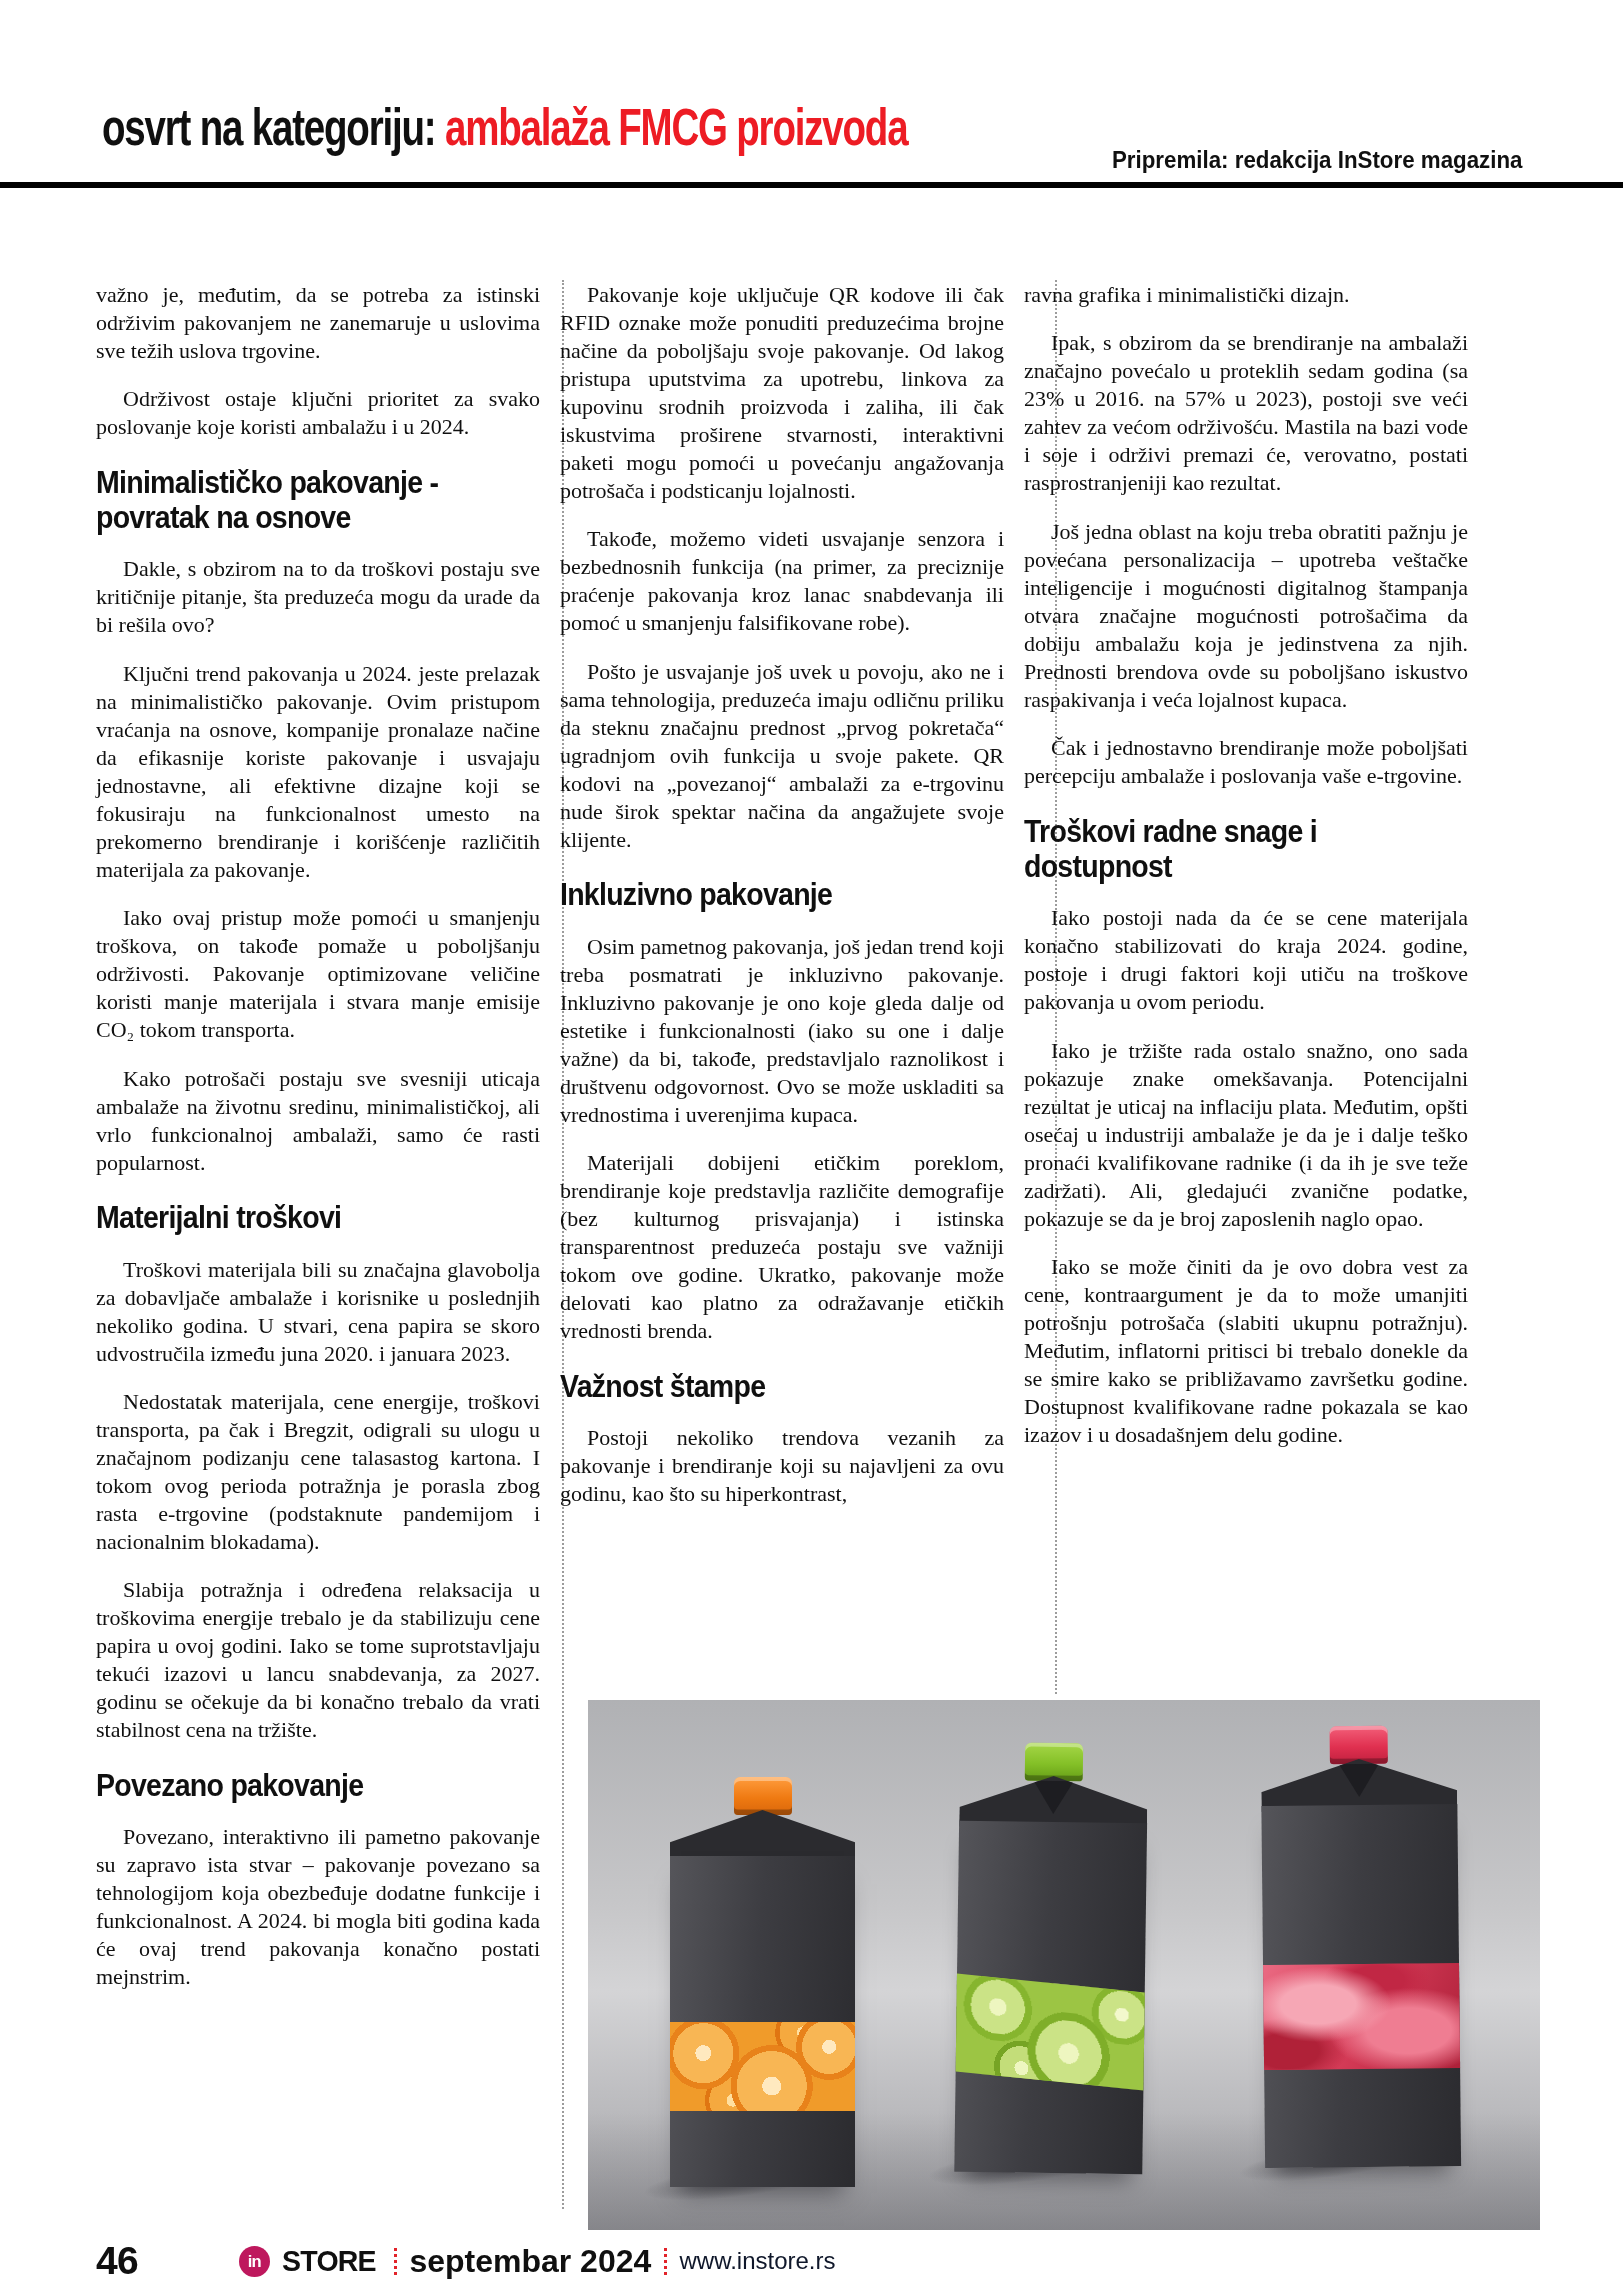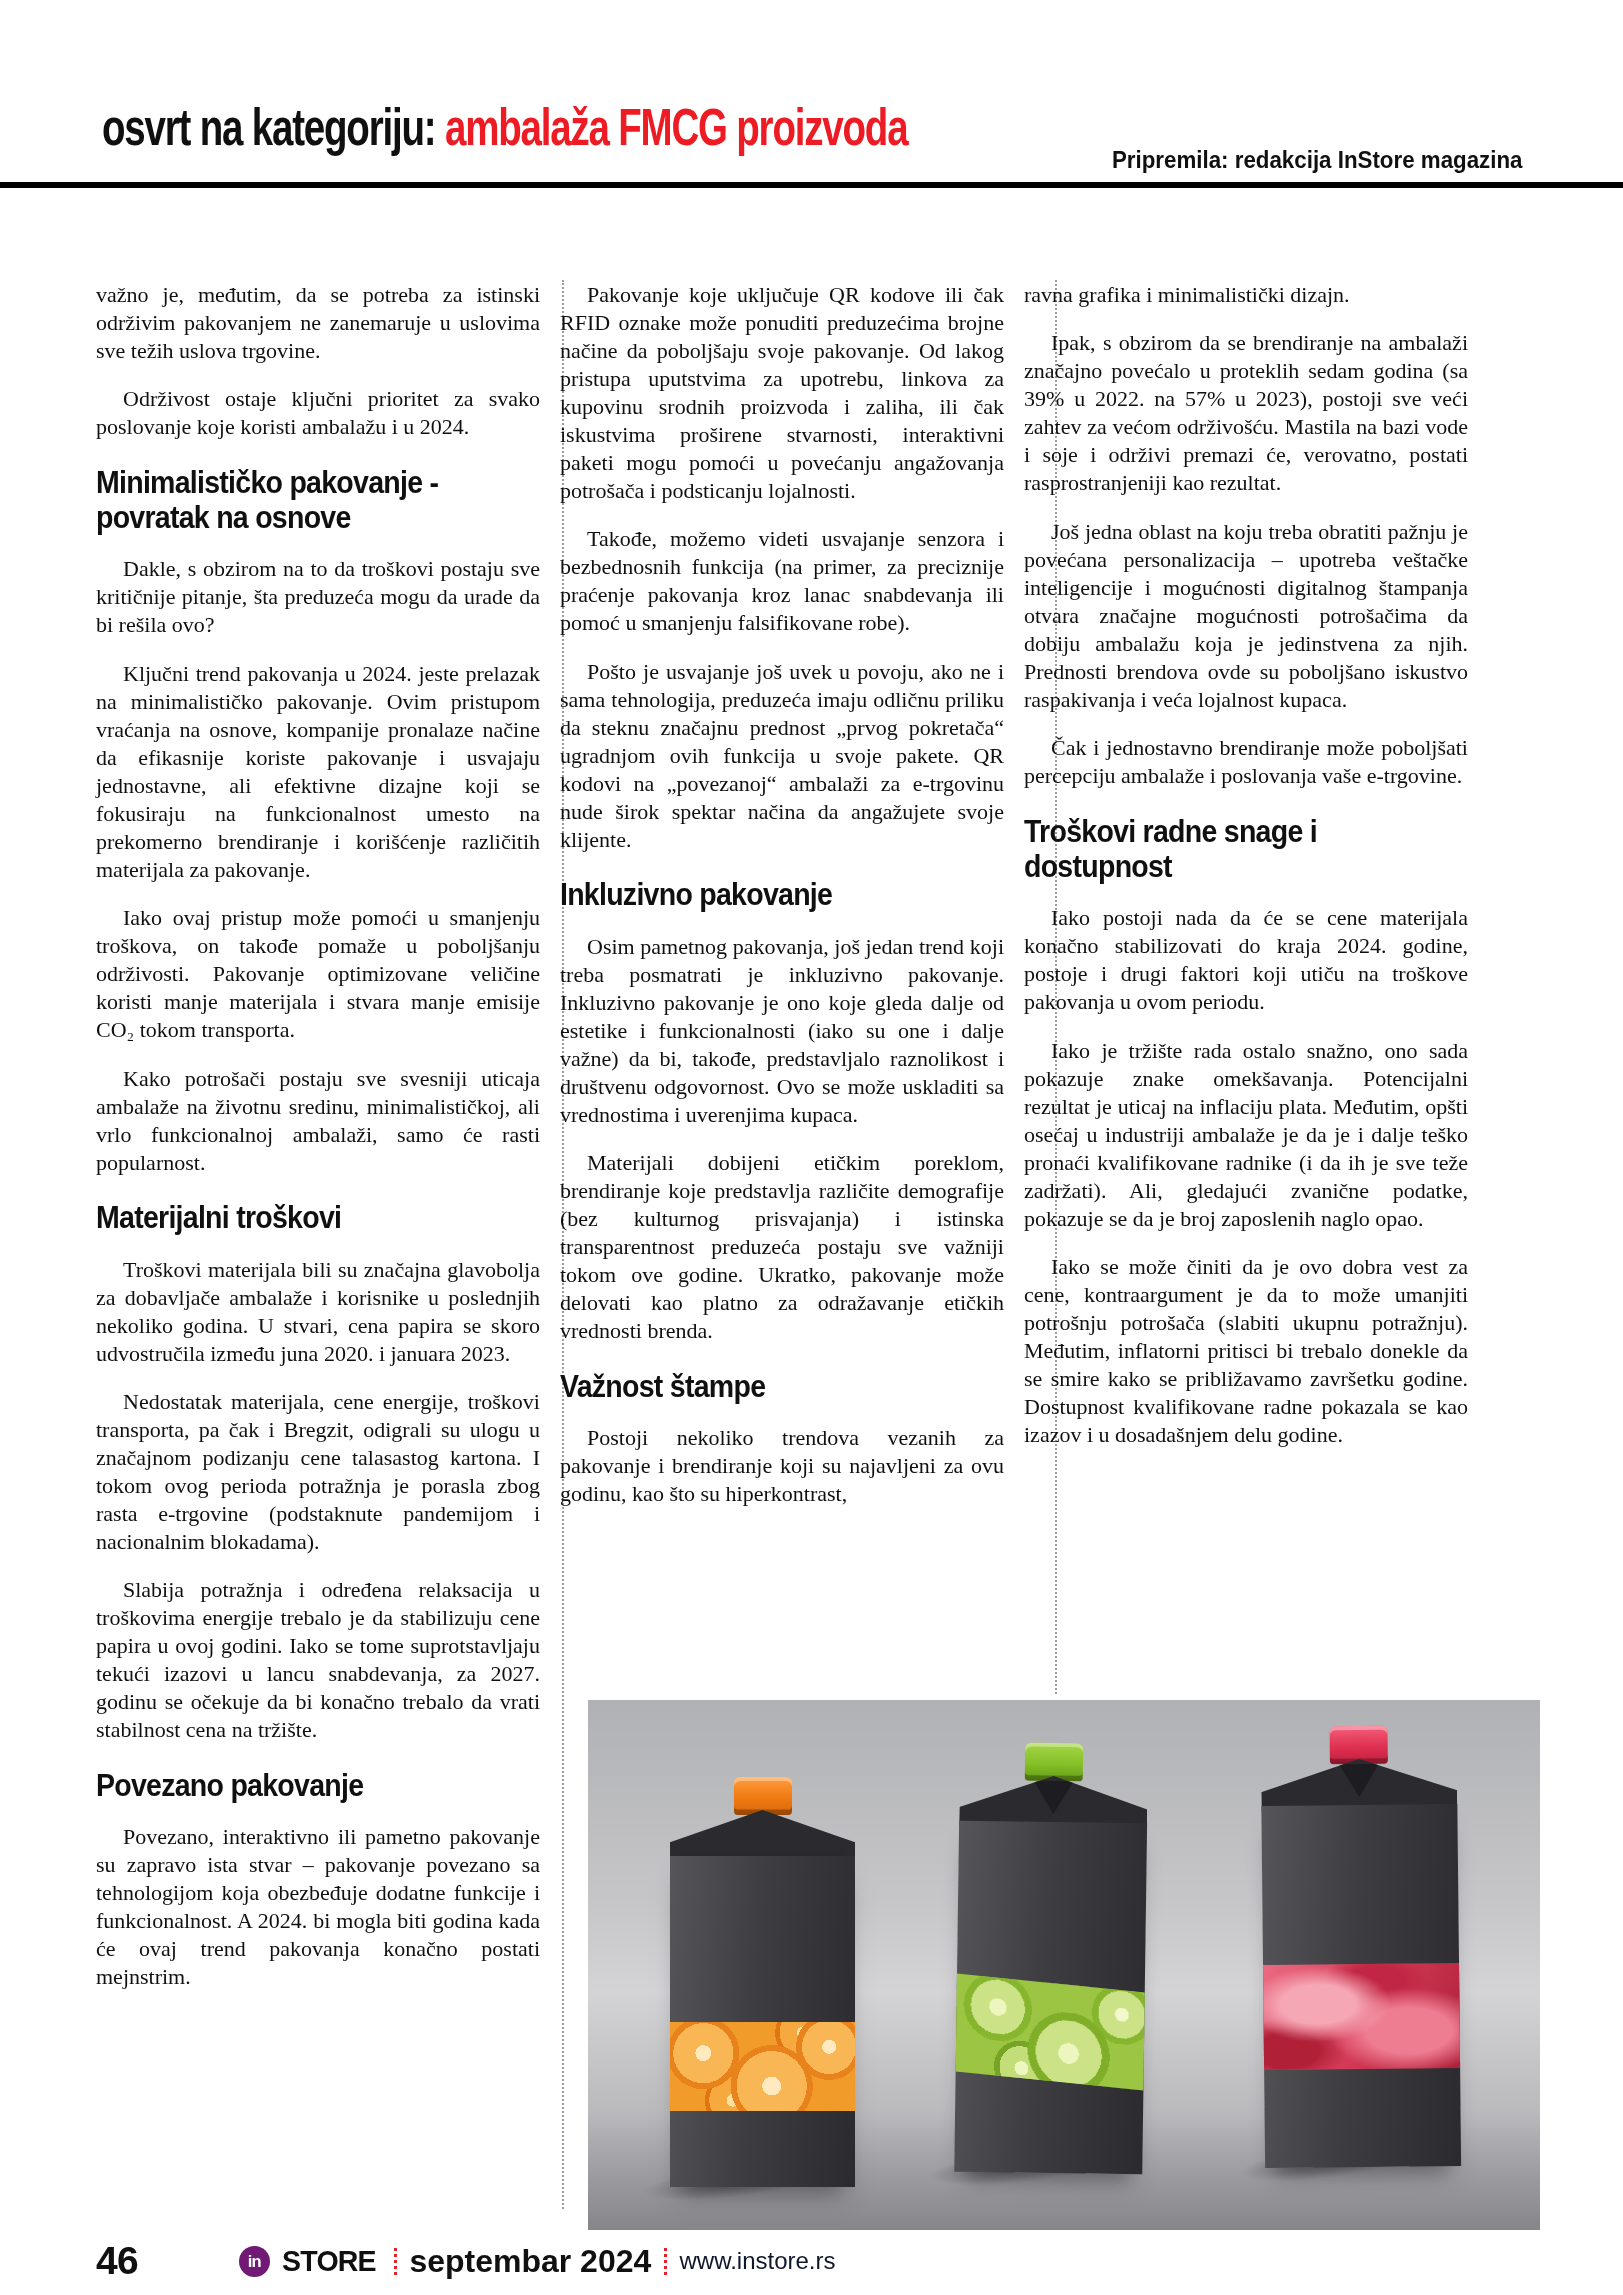--- a/index.html
+++ b/index.html
@@ -68,21 +68,21 @@
      linear-gradient(115deg,#ea6a82 0%,#d63c58 48%,#ad2039 100%);}
   .cshadow{position:absolute;bottom:-15.7px;left:-63px;width:259px;height:44px;
            background:radial-gradient(ellipse closest-side,rgba(30,30,36,.5),rgba(0,0,0,0) 72%);
            transform:rotate(-7deg);}
 
   
   .footer{position:absolute;left:96px;top:2243px;height:36px;display:flex;align-items:center;z-index:2;
           font-family:"Liberation Sans","DejaVu Sans",sans-serif;}
   .pageno{font-weight:700;font-size:39px;letter-spacing:-0.8px;}
   .fgroup{display:flex;align-items:center;gap:12.6px;margin-left:101px;}
-  .logo-circ{width:31px;height:31px;border-radius:50%;background:#701a75;color:#fff;display:flex;
+  .logo-circ{width:31px;height:31px;border-radius:50%;background:#be185d;color:#fff;display:flex;
              align-items:center;justify-content:center;font-weight:700;font-size:16.5px;letter-spacing:-0.8px;}
   .brand{font-weight:700;font-size:30px;letter-spacing:-0.8px;transform:scaleX(.95);transform-origin:left center;}
   .fsep{width:0;height:27px;border-left:3.1px dotted #e2232a;}
   .issue{font-weight:700;font-size:32px;}
   .site{font-weight:400;font-size:24px;color:#0f172a;}
 </style>
 </head>
 <body>
 
 <div class="page">
@@ -118,21 +118,21 @@
         <p class="para">Takođe, možemo videti usvajanje senzora i bezbednosnih funkcija (na primer, za preciznije praćenje pakovanja kroz lanac snabdevanja ili pomoć u smanjenju falsifikovane robe).</p>
         <p class="para">Pošto je usvajanje još uvek u povoju, ako ne i sama tehnologija, preduzeća imaju odličnu priliku da steknu značajnu prednost „prvog pokretača“ ugradnjom ovih funkcija u svoje pakete. QR kodovi na „povezanoj“ ambalaži za e-trgovinu nude širok spektar načina da angažujete svoje klijente.</p>
         <h2 class="sub">Inkluzivno pakovanje</h2>
         <p class="para">Osim pametnog pakovanja, još jedan trend koji treba posmatrati je inkluzivno pakovanje. Inkluzivno pakovanje je ono koje gleda dalje od estetike i funkcionalnosti (iako su one i dalje važne) da bi, takođe, predstavljalo raznolikost i društvenu odgovornost. Ovo se može uskladiti sa vrednostima i uverenjima kupaca.</p>
         <p class="para">Materijali dobijeni etičkim poreklom, brendiranje koje predstavlja različite demografije (bez kulturnog prisvajanja) i istinska transparentnost preduzeća postaju sve važniji tokom ove godine. Ukratko, pakovanje može delovati kao platno za odražavanje etičkih vrednosti brenda.</p>
         <h2 class="sub">Važnost štampe</h2>
         <p class="para">Postoji nekoliko trendova vezanih za pakovanje i brendiranje koji su najavljeni za ovu godinu, kao što su hiperkontrast,</p>
       </div>
       <div class="col">
         <p class="para noindent">ravna grafika i minimalistički dizajn.</p>
-        <p class="para">Ipak, s obzirom da se brendiranje na ambalaži značajno povećalo u proteklih sedam godina (sa 39% u 2022. na 57% u 2023), postoji sve veći zahtev za većom održivošću. Mastila na bazi vode i soje i održivi premazi će, verovatno, postati rasprostranjeniji kao rezultat.</p>
+        <p class="para">Ipak, s obzirom da se brendiranje na ambalaži značajno povećalo u proteklih sedam godina (sa 23% u 2016. na 57% u 2023), postoji sve veći zahtev za većom održivošću. Mastila na bazi vode i soje i održivi premazi će, verovatno, postati rasprostranjeniji kao rezultat.</p>
         <p class="para">Još jedna oblast na koju treba obratiti pažnju je povećana personalizacija – upotreba veštačke inteligencije i mogućnosti digitalnog štampanja otvara značajne mogućnosti potrošačima da dobiju ambalažu koja je jedinstvena za njih. Prednosti brendova ovde su poboljšano iskustvo raspakivanja i veća lojalnost kupaca.</p>
         <p class="para">Čak i jednostavno brendiranje može poboljšati percepciju ambalaže i poslovanja vaše e-trgovine.</p>
         <h2 class="sub">Troškovi radne snage i dostupnost</h2>
         <p class="para">Iako postoji nada da će se cene materijala konačno stabilizovati do kraja 2024. godine, postoje i drugi faktori koji utiču na troškove pakovanja u ovom periodu.</p>
         <p class="para">Iako je tržište rada ostalo snažno, ono sada pokazuje znake omekšavanja. Potencijalni rezultat je uticaj na inflaciju plata. Međutim, opšti osećaj u industriji ambalaže je da je i dalje teško pronaći kvalifikovane radnike (i da ih je sve teže zadržati). Ali, gledajući zvanične podatke, pokazuje se da je broj zaposlenih naglo opao.</p>
         <p class="para">Iako se može činiti da je ovo dobra vest za cene, kontraargument je da to može umanjiti potrošnju potrošača (slabiti ukupnu potražnju). Međutim, inflatorni pritisci bi trebalo donekle da se smire kako se približavamo završetku godine. Dostupnost kvalifikovane radne pokazala se kao izazov i u dosadašnjem delu godine.</p>
       </div>
     </div>
 
   <div class="photo">

